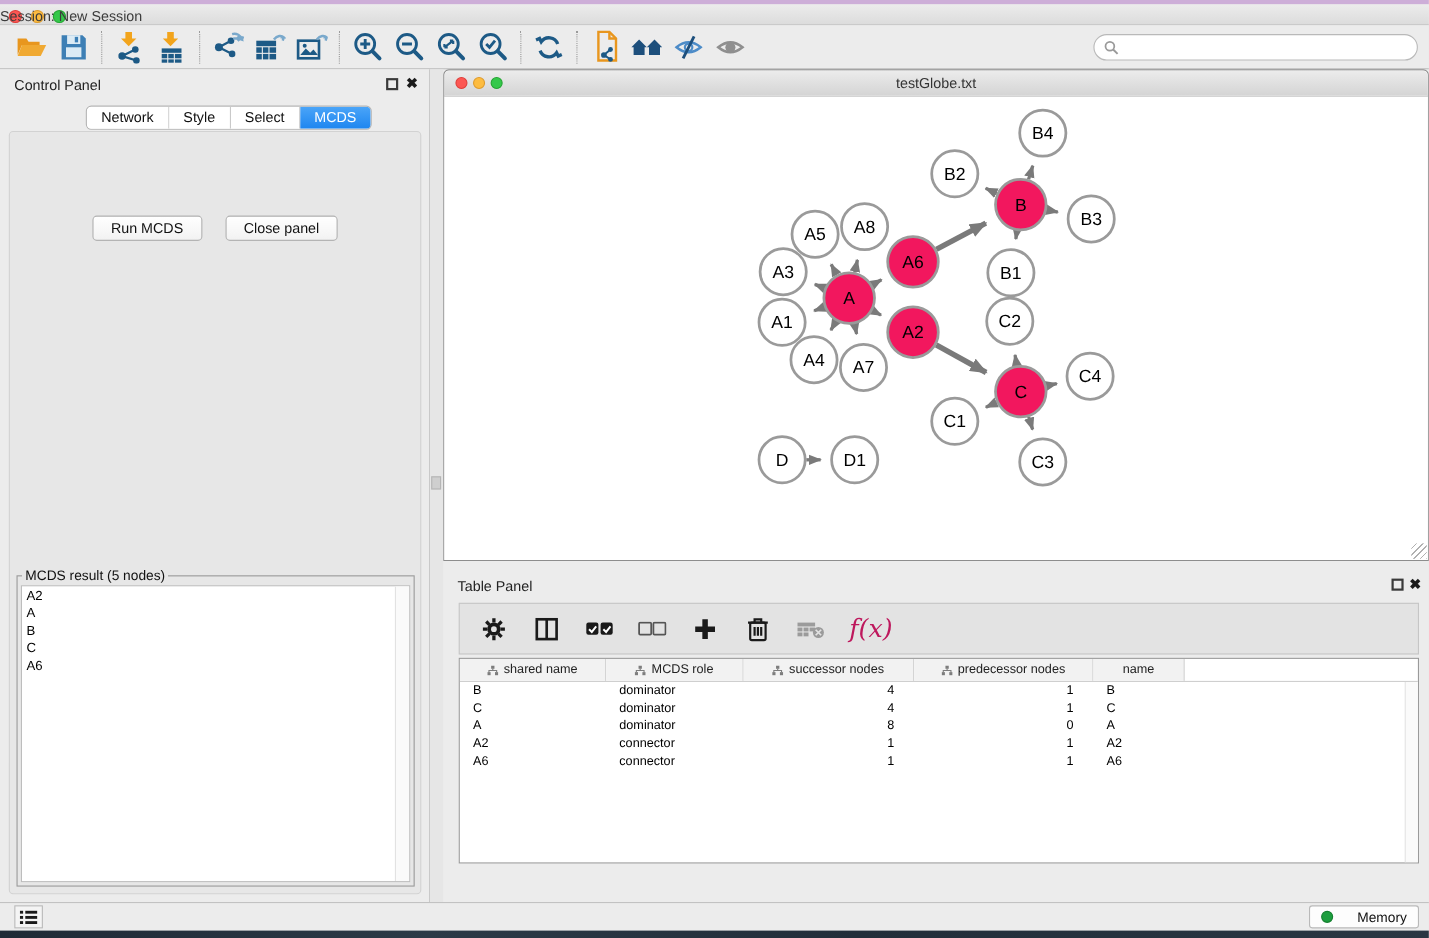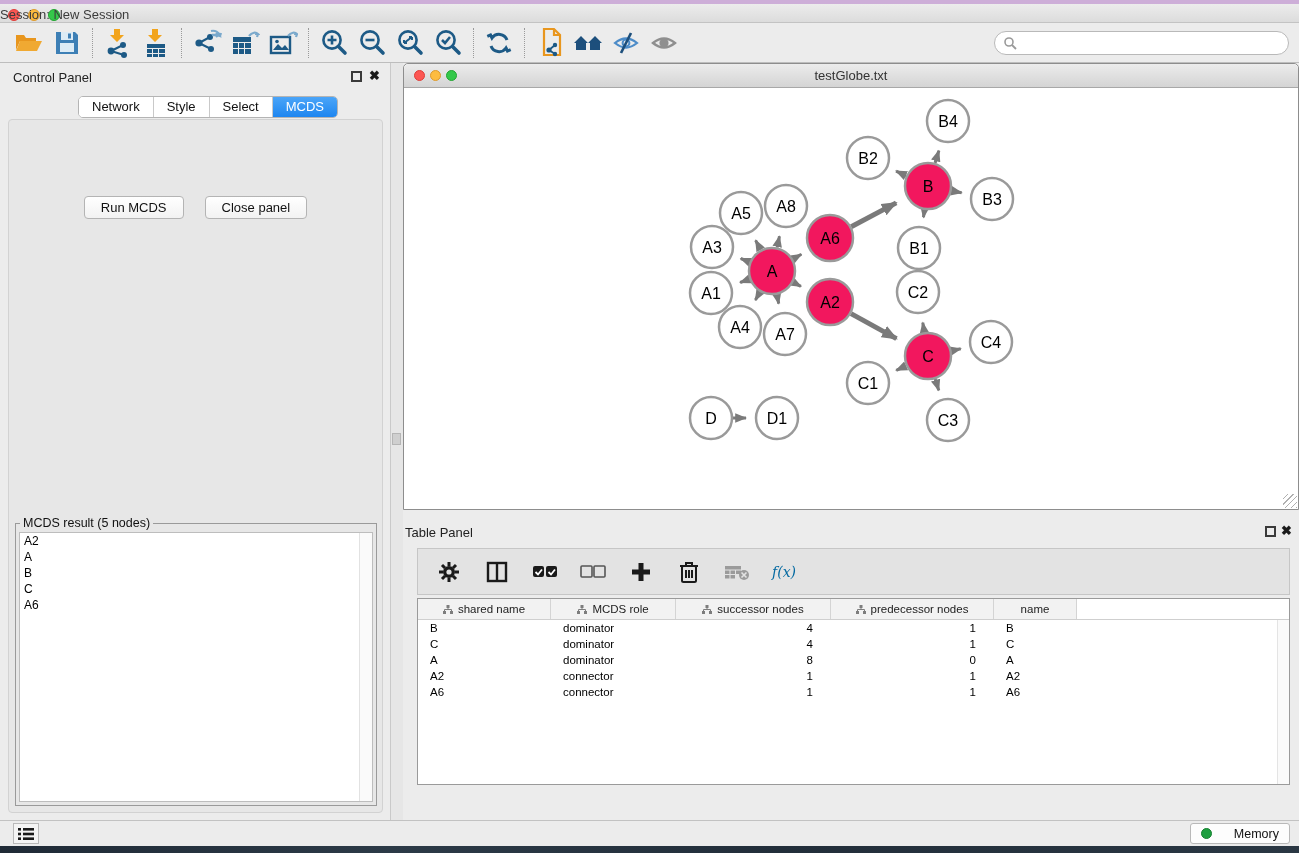--- a/index.html
+++ b/index.html
@@ -68,26 +68,26 @@
     background:linear-gradient(#ececec,#d4d4d4); border-bottom:1px solid #a8a8a8; border-radius:5px 5px 0 0; }
   .net-titlebar .traffic { top:6px; width:11px; height:11px; }
   .nt-red { left:10px; } .nt-yel { left:26px; } .nt-grn { left:42px; }
   .net-title { position:absolute; top:4px; width:100%; text-align:center; font-size:13px; color:#333; }
   .net-canvas { position:absolute; left:0; top:24px; width:894px; height:421px; background:#fff; }
   .resize-grip { position:absolute; right:1px; bottom:1px; width:14px; height:14px;
     background:repeating-linear-gradient(135deg, transparent 0 3px, #b0b0b0 3px 4px); }
 
   
   .table-panel { position:absolute; left:403px; top:510px; width:896px; height:310px; background:#ececec; }
-  .tp-title { position:absolute; left:2px; top:15px; font-size:13px; color:#222; }
+  .tp-title { position:absolute; left:13px; top:15px; font-size:13px; color:#222; }
   .tp-float { right:23px; top:16px; } .tp-close { right:7px; top:13px; }
   .tp-toolbar { position:absolute; left:14px; top:38px; width:873px; height:47px; background:#e3e3e3;
     border:1px solid #c6c6c6; display:flex; align-items:center; padding-left:18px; gap:22px; }
   .tp-tool { display:flex; align-items:center; justify-content:center; width:26px; height:26px; }
-  .fx-label { font-size:14px; font-style:italic; font-family:"DejaVu Serif", serif; color:#0369a1;text-align:center; }
+  .fx-label { font-size:23px; font-style:italic; font-family:"DejaVu Serif", serif; color:#be185d;text-align:center; }
 
   .data-table { position:absolute; left:14px; top:88px; width:873px; height:187px; background:#fff; border:1px solid #9a9a9a; overflow:hidden; }
   .dt-header { display:flex; height:21px; border-bottom:1px solid #cfcfcf; }
   .dt-hcell { background:#f2f2f2; border-right:1px solid #d4d4d4; display:flex; align-items:center; justify-content:center;
     gap:5px; font-size:11.5px; color:#222; }
   .dt-row { display:flex; height:16px; align-items:center; }
   .dt-cell { font-size:11.5px; color:#000; white-space:nowrap; overflow:hidden; }
   .al { text-align:left; padding-left:12px; } .ar { text-align:right; padding-right:18px; }
   .dt-scrollbar { position:absolute; right:0; top:21px; bottom:0; width:12px; background:#fafafa; border-left:1px solid #e4e4e4; }
 

